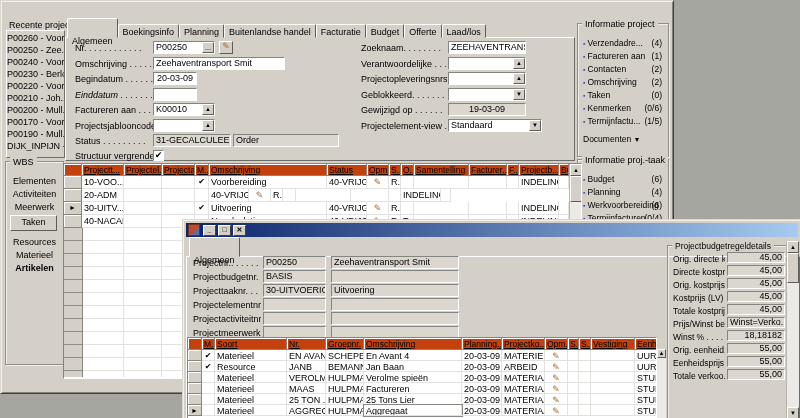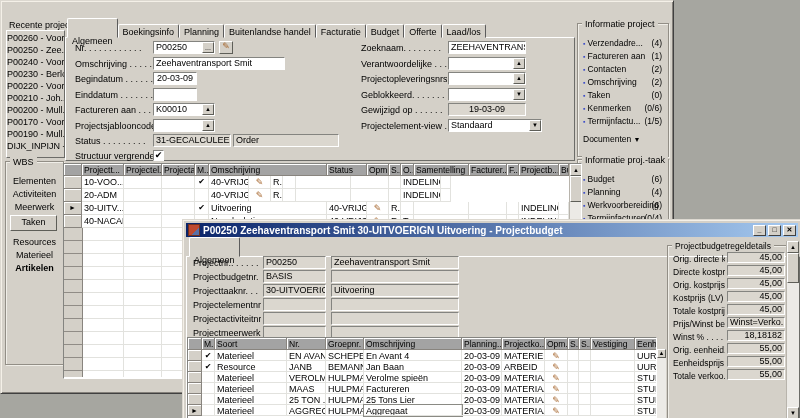--- a/index.html
+++ b/index.html
@@ -32,22 +32,22 @@
   .panel{position:absolute;border:1px solid;border-color:#fff #6c6c68 #6c6c68 #fff;background:#d4d0c8;}
   .tabs{position:absolute;display:flex;align-items:flex-end;height:16px;}
   .tab{box-sizing:border-box;background:#d4d0c8;border:1px solid;border-color:#fff #5c5c5c #d4d0c8 #fff;
        border-radius:2px 2px 0 0;padding:2px 4px 1px;font-size:9px;white-space:nowrap;height:14px;}
   .tab.acttab{height:16px;padding-top:17px;position:relative;z-index:3;}
   .sideitem{position:absolute;left:0;width:100%;text-align:center;font-size:9px;white-space:nowrap;overflow:hidden;}
   .grid{position:absolute;box-sizing:border-box;border:1px solid;border-color:#848480 #fff #fff #848480;background:#fff;overflow:hidden;}
   .trow{display:flex;height:13px;}
   .brow{display:flex;height:11px;}
   .hrow{display:flex;height:12px;}
-  .hc{box-sizing:border-box;background:#a3a3a3;border-right:1px solid #88847e;border-bottom:1px solid #88847e;
-      box-shadow:inset 1px 1px 0 #fff;font-size:8.5px;padding:1px 2px 9px;white-space:nowrap;overflow:hidden;flex:none;}
+  .hc{box-sizing:border-box;background:#c2410c;border-right:1px solid #88847e;border-bottom:1px solid #88847e;
+      box-shadow:inset 1px 1px 0 #fff;font-size:8.5px;padding:1px 2px 9px;white-space:nowrap;overflow:hidden;flex:none;text-decoration:underline;}
   .rh{box-sizing:border-box;background:#d4d0c8;border-right:1px solid #88847e;border-bottom:1px solid #88847e;
       box-shadow:inset 1px 1px 0 #fff;flex:none;text-align:center;font-size:7px;line-height:11px;}
   .c{box-sizing:border-box;border-right:1px solid #e2e2de;border-bottom:1px solid #e2e2de;font-size:9px;
      padding:1px 2px 0;white-space:nowrap;overflow:hidden;flex:none;}
   .c.ctr{text-align:center;}
   .c.rt{text-align:right;}
   .pencil{color:#a5642a;font-size:9px;line-height:9px;}
   .m0{width:18px}.m1{width:42px}.m2{width:38px}.m3{width:33px}.m4{width:14px}.m5{width:118px}.m6{width:40px}
   .m7{width:22px}.m8{width:12px}.m9{width:13px}.m10{width:55px}.m11{width:38px}.m12{width:12px}.m13{width:40px}.m14{width:10px}
   .b0{width:14px}.b1{width:13px}.b2{width:72px}.b3{width:39px}.b4{width:38px}.b5{width:98px}.b6{width:40px}
@@ -118,21 +118,21 @@
       <span class="spin" style="font-size:7px;line-height:10px;">...</span>
     </div>
     <div class="fbtn" style="left:218px;top:40px;width:14px;"><span class="pencil">✎</span></div>
 
     <div class="flabel" style="left:74px;top:58px;width:78px;">Omschrijving . . . . . .</div>
     <div class="field" style="left:152px;top:56px;width:132px;">Zeehaventransport Smit</div>
 
     <div class="flabel" style="left:74px;top:73px;width:78px;">Begindatum . . . . . . .</div>
     <div class="field center" style="left:152px;top:71px;width:44px;">20-03-09</div>
 
-    <div class="flabel" style="left:74px;top:89px;width:78px;">Einddatum . . . . . . .</div>
+    <div class="flabel" style="left:74px;top:89px;width:78px;font-style:italic;">Einddatum . . . . . . .</div>
     <div class="field" style="left:152px;top:87px;width:44px;"></div>
 
     <div class="flabel" style="left:74px;top:104px;width:78px;">Factureren aan . . . . .</div>
     <div class="field" style="left:152px;top:102px;width:62px;">
       <span>K00010</span>
       <span class="spin">▲</span>
     </div>
 
     <div class="flabel" style="left:74px;top:120px;width:78px;">Projectsjablooncode. . .</div>
     <div class="field" style="left:152px;top:118px;width:62px;">
@@ -214,20 +214,21 @@
         <div class="hc m12">F...</div>
         <div class="hc m13">Projectb...</div>
         <div class="hc m14">Bu</div>
       </div>
       <div class="trow">
         <div class="rh m0"></div>
         <div class="c m1">10-VOO...</div>
         <div class="c m2"></div>
           <div class="c m3"></div>
         <div class="c m4 ctr" style="font-size:8px;">✔</div>
+        <div class="c m5">Voorbereiding</div>
         <div class="c m6">40-VRIJG...</div>
         <div class="c m7 ctr"><span class="pencil">✎</span></div>
         <div class="c m8">R..</div>
         <div class="c m9"></div>
         <div class="c m10"></div>
           <div class="c m11"></div>
           <div class="c m12"></div>
         <div class="c m13">INDELING</div>
         <div class="c m14"></div>
       </div>
@@ -301,21 +302,20 @@
         <div class="sbtn" style="top:0;">▲</div>
         <div class="sthumb" style="top:12px;height:26px;"></div>
         <div class="sbtn" style="bottom:0;">▼</div>
       </div>
     </div>
   </div>
 
   <div class="win" style="left:182px;top:219px;width:618px;height:200px;">
     <div class="tbar active">
       <span class="appicon"></span>
-      <span class="ttext">P00250 Zeehaventransport Smit 30-UITVOERIGN Uitvoering - Projectbudget</span>
       <span class="wbtns">
         <span class="wbtn">_</span>
         <span class="wbtn">□</span>
         <span class="wbtn">✕</span>
       </span>
     </div>
 
     <div class="panel" style="left:3px;top:36px;width:612px;height:163px;"></div>
     <div class="tabs" style="left:6px;top:21px;">
       <div class="tab acttab">Algemeen</div>

